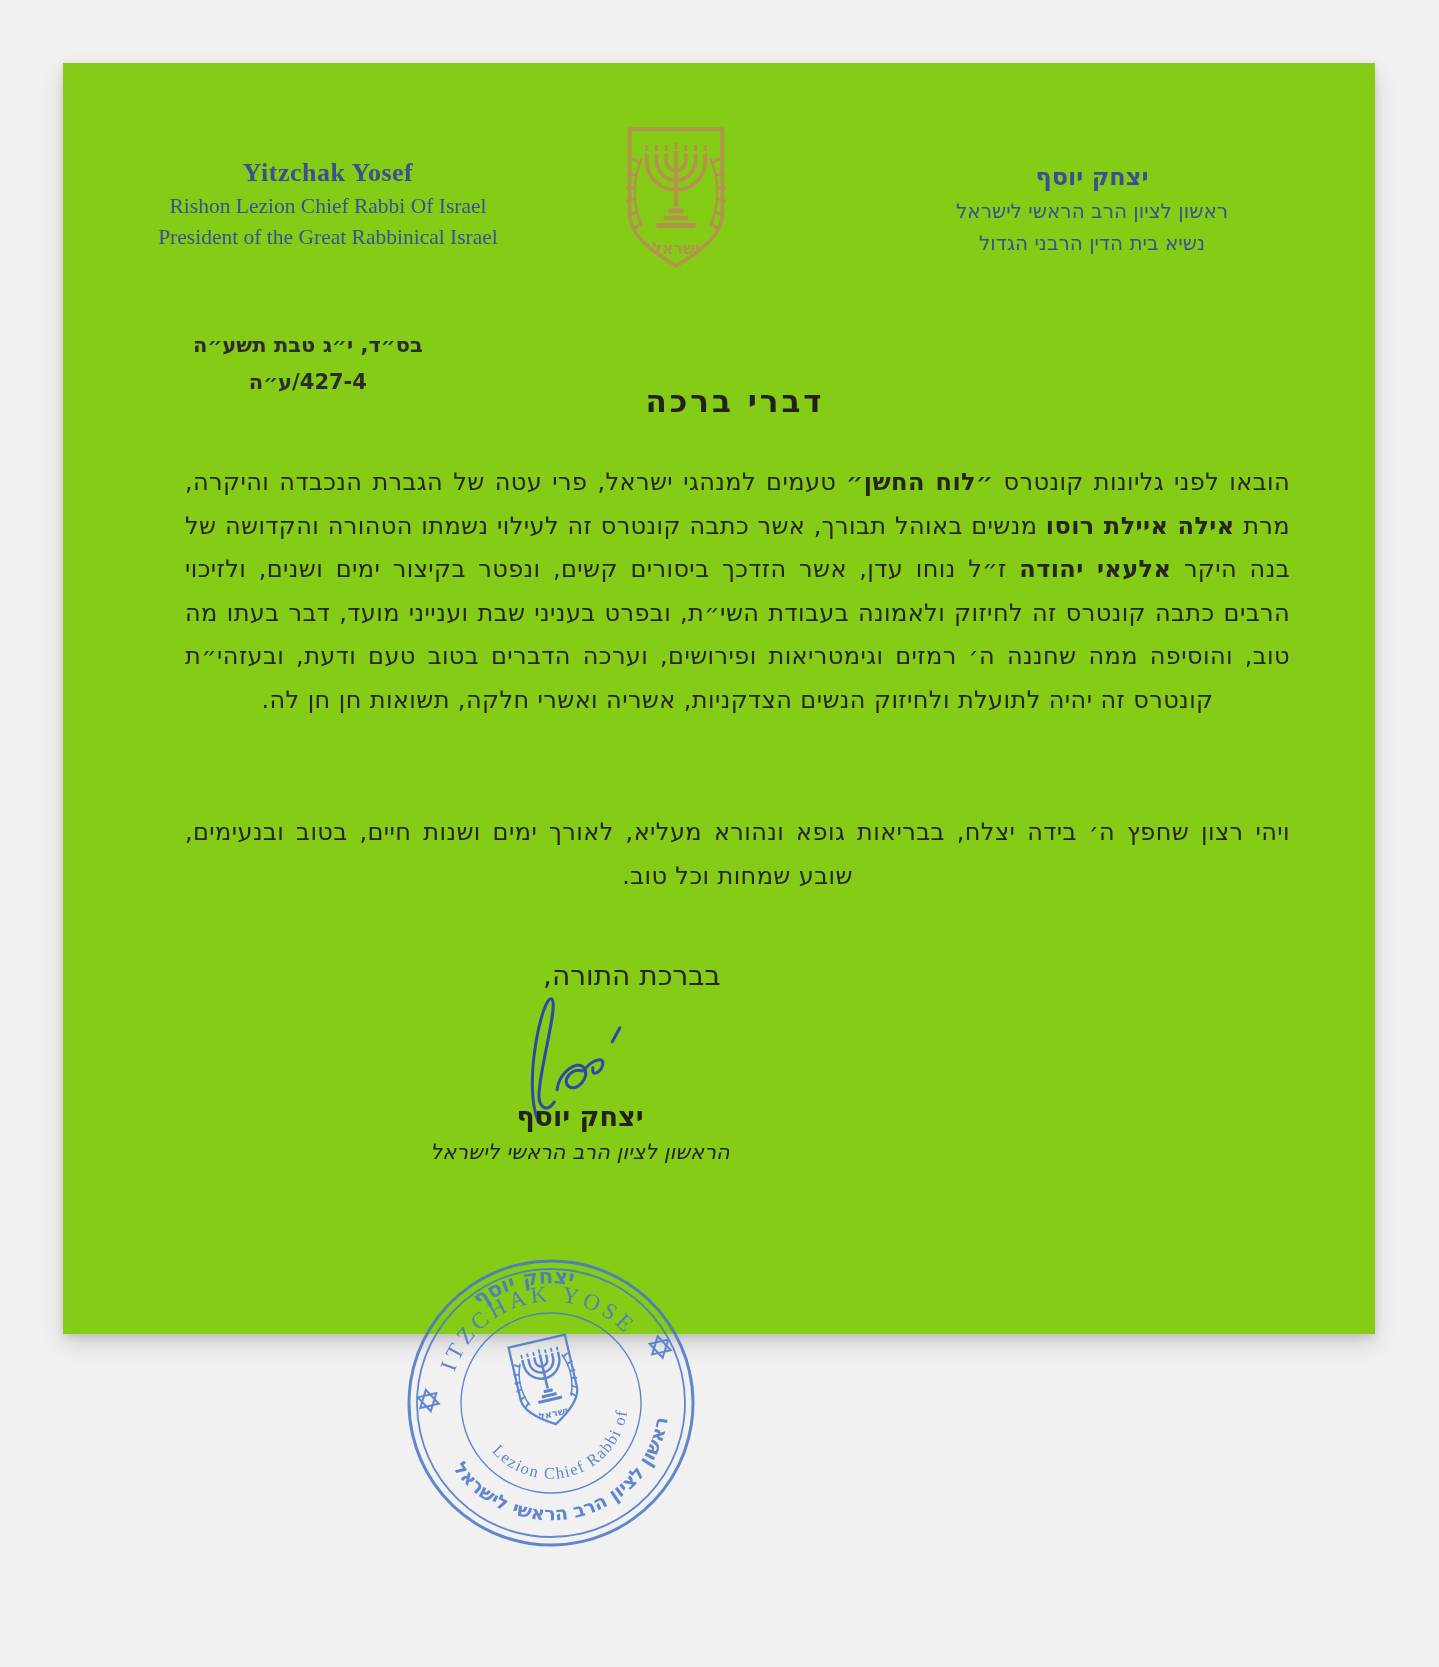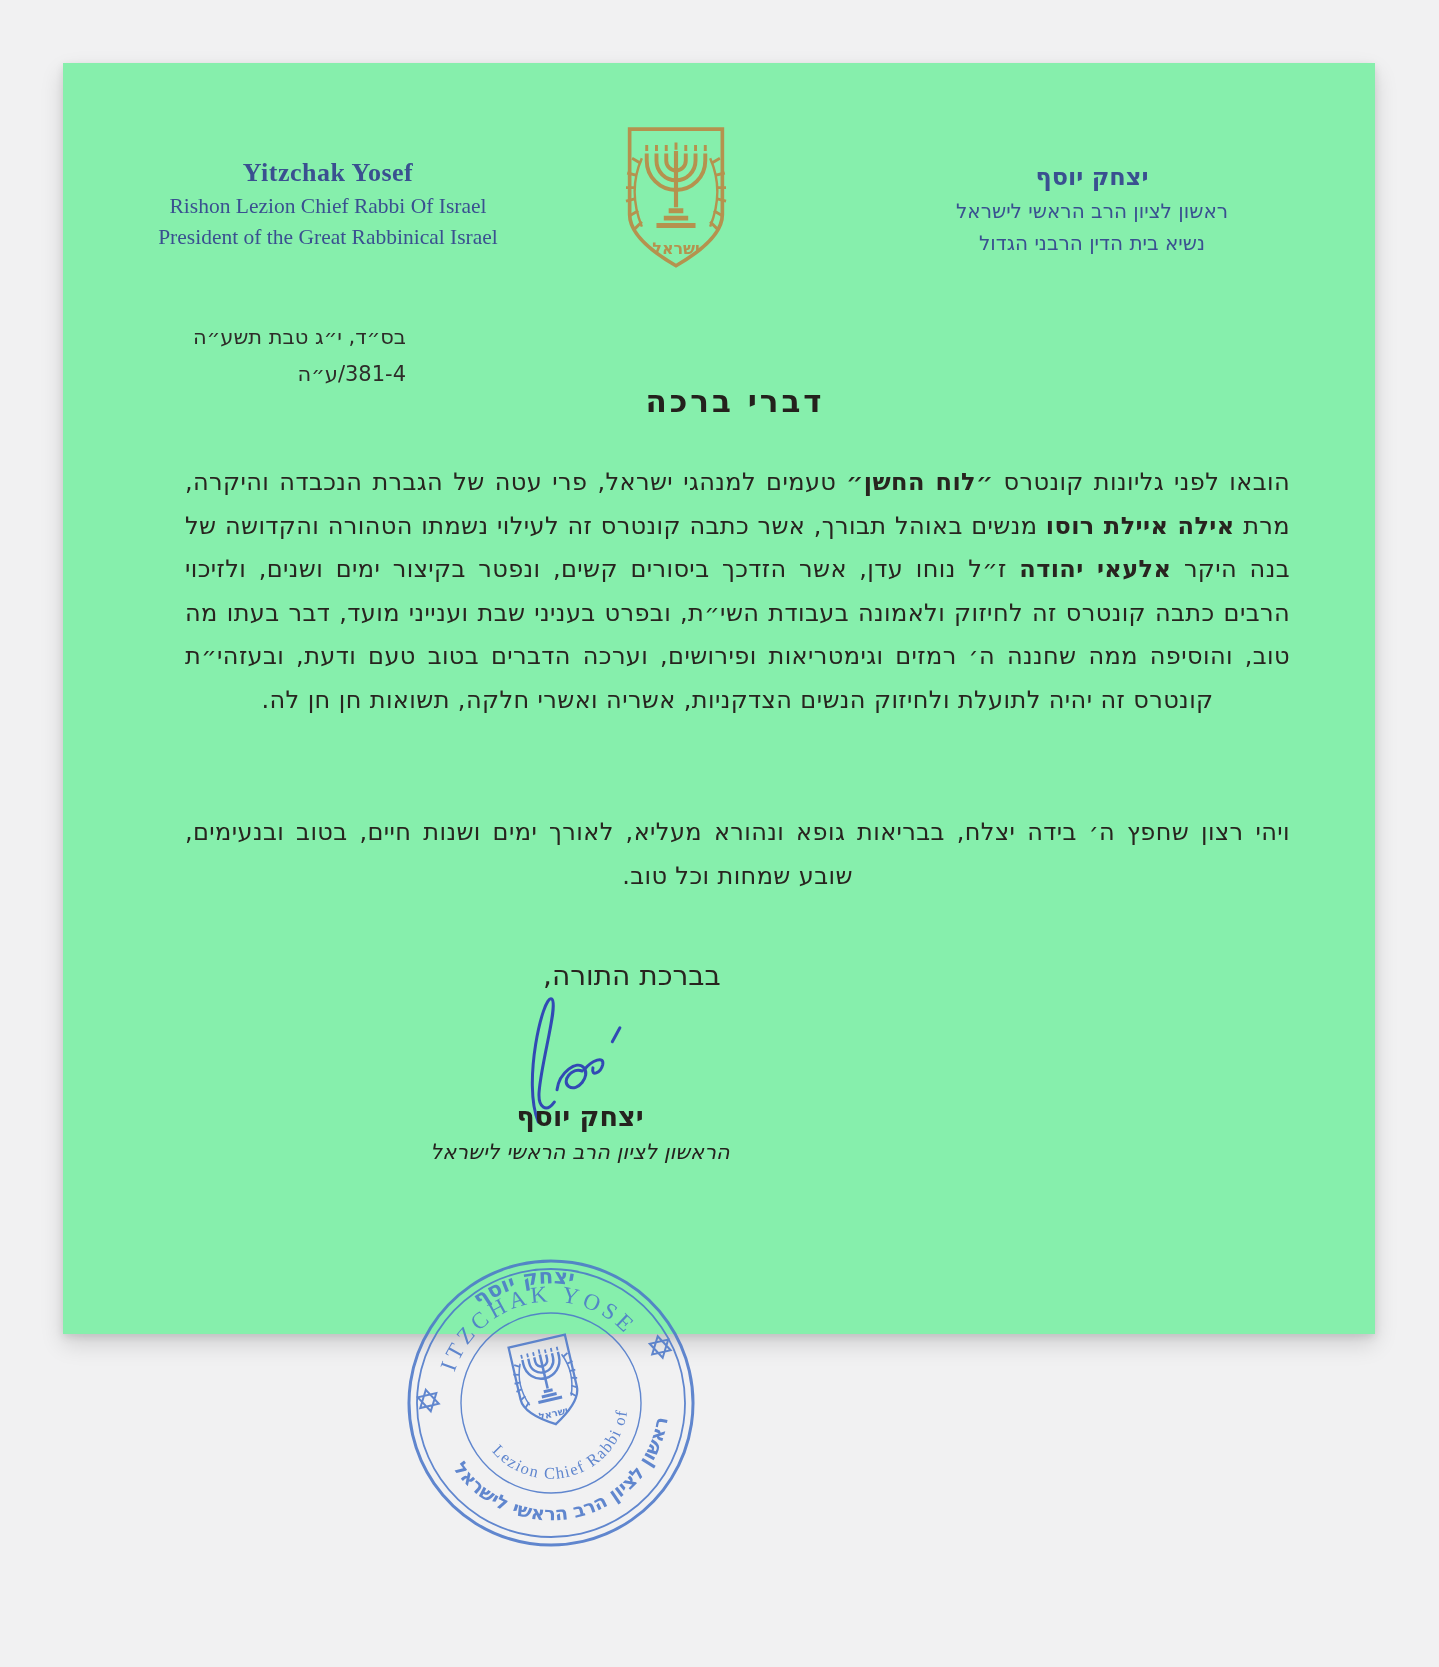--- a/index.html
+++ b/index.html
@@ -6,43 +6,43 @@
   body{
     width:1439px;height:1667px;
     background:#f1f1f2;
     font-family:"DejaVu Sans",sans-serif;
     position:relative;
     overflow:hidden;
   }
   .paper{
     position:absolute;left:63px;top:63px;
     width:1312px;height:1271px;
-    background:#86efac;
+    background:#84cc16;
     box-shadow:0 10px 22px rgba(0,0,0,.14),0 3px 8px rgba(0,0,0,.10);
   }
   
   .header-en{
     position:absolute;left:60px;top:92px;width:410px;
     text-align:center;color:#3a5090;
     font-family:"Liberation Serif","DejaVu Serif",serif;
   }
   .header-en .name{font-size:26px;font-weight:bold;letter-spacing:.5px;line-height:36px;}
   .header-en .tline{font-size:21.5px;line-height:31px;}
   .header-he{
     position:absolute;left:844px;top:96px;width:370px;
     text-align:center;color:#3a5090;direction:rtl;
   }
   .header-he .name{font-size:24px;font-weight:bold;line-height:36px;}
   .header-he .tline{font-size:20px;line-height:32px;}
   .emblem-gold{position:absolute;left:552px;top:58px;color:#b5924e;}
   
   .ref-block{
-    position:absolute;left:130px;top:256px;
-    direction:rtl;text-align:right;
-    color:#2e2c29;font-size:21px;line-height:37px;
+    position:absolute;left:130px;top:264px;
+    direction:rtl;text-align:center;
+    color:#2e2c29;font-size:21px;line-height:37px;font-weight:bold;
   }
   
   .title{
     position:absolute;left:117px;top:320px;width:1110px;
     text-align:center;font-size:31px;font-weight:bold;
     letter-spacing:3px;color:#24211d;
   }
   .para{
     position:absolute;left:122px;width:1105px;
     direction:rtl;text-align:justify;text-align-last:center;
@@ -107,21 +107,21 @@
   </svg>
 
   <div class="header-he">
     <div class="name">יצחק יוסף</div>
     <div class="tline">ראשון לציון הרב הראשי לישראל</div>
     <div class="tline">נשיא בית הדין הרבני הגדול</div>
   </div>
 
   <div class="ref-block">
     <div>בס״ד, י״ג טבת תשע״ה</div>
-    <div>381-4/ע״ה</div>
+    <div>427-4/ע״ה</div>
   </div>
 
   <div class="title">דברי ברכה</div>
 
   <div class="para para1"><span>הובאו לפני גליונות קונטרס </span><b>״לוח החשן״</b><span> טעמים למנהגי ישראל, פרי עטה של הגברת הנכבדה והיקרה, מרת </span><b>אילה איילת רוסו</b><span> מנשים באוהל תבורך, אשר כתבה קונטרס זה לעילוי נשמתו הטהורה והקדושה של בנה היקר </span><b>אלעאי יהודה</b><span> ז״ל נוחו עדן, אשר הזדכך ביסורים קשים, ונפטר בקיצור ימים ושנים, ולזיכוי הרבים כתבה קונטרס זה לחיזוק ולאמונה בעבודת השי״ת, ובפרט בעניני שבת וענייני מועד, דבר בעתו מה טוב, והוסיפה ממה שחננה ה׳ רמזים וגימטריאות ופירושים, וערכה הדברים בטוב טעם ודעת, ובעזהי״ת קונטרס זה יהיה לתועלת ולחיזוק הנשים הצדקניות, אשריה ואשרי חלקה, תשואות חן חן לה.</span></div>
 
   <div class="para para2">ויהי רצון שחפץ ה׳ בידה יצלח, בבריאות גופא ונהורא מעליא, לאורך ימים ושנות חיים, בטוב ובנעימים, שובע שמחות וכל טוב.</div>
 
   <div class="closing">בברכת התורה,</div>
 

